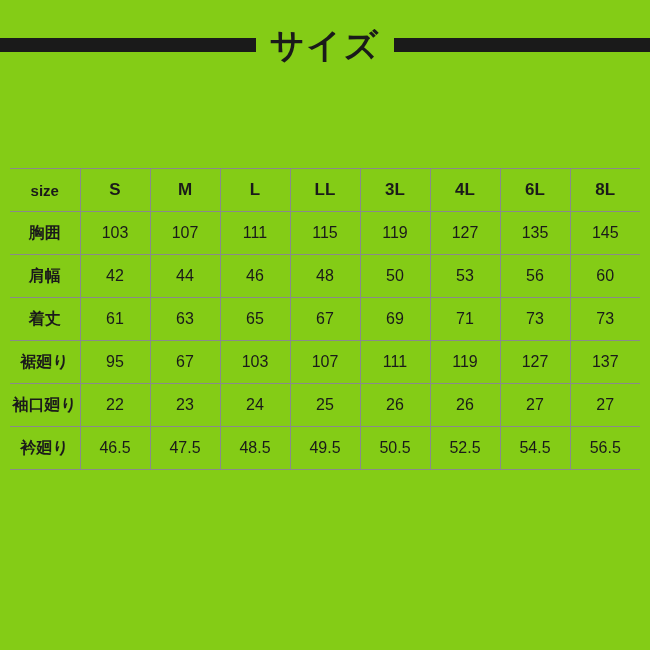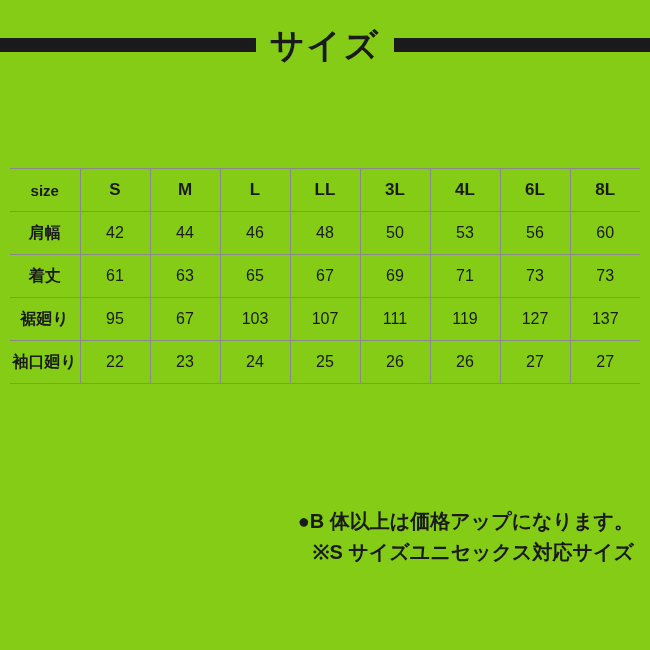--- a/index.html
+++ b/index.html
@@ -130,20 +130,31 @@
           <th class="colhead">L</th>
           <th class="colhead">LL</th>
           <th class="colhead">3L</th>
           <th class="colhead">4L</th>
           <th class="colhead">6L</th>
           <th class="colhead">8L</th>
         </tr>
       </thead>
       <tbody>
 
+        <tr>
+          <th class="rowhead">胸囲</th>
+          <td>103</td>
+          <td>107</td>
+          <td>111</td>
+          <td>115</td>
+          <td>119</td>
+          <td>127</td>
+          <td>135</td>
+          <td>145</td>
+        </tr>
 
         <tr>
           <th class="rowhead">肩幅</th>
           <td>42</td>
           <td>44</td>
           <td>46</td>
           <td>48</td>
           <td>50</td>
           <td>53</td>
           <td>56</td>
@@ -180,23 +191,30 @@
           <td>22</td>
           <td>23</td>
           <td>24</td>
           <td>25</td>
           <td>26</td>
           <td>26</td>
           <td>27</td>
           <td>27</td>
         </tr>
 
+        <tr>
+          <th class="rowhead">衿廻り</th>
+          <td>46.5</td>
+          <td>47.5</td>
+          <td>48.5</td>
+          <td>49.5</td>
+          <td>50.5</td>
+          <td>52.5</td>
+          <td>54.5</td>
+          <td>56.5</td>
+        </tr>
 
       </tbody>
     </table>
   </div>
 
-  <div class="notes">
-    <div class="note-line">●B 体以上は価格アップになります。</div>
-    <div class="note-line">※S サイズユニセックス対応サイズ</div>
-  </div>
 
 </div>
 
 </body></html>

